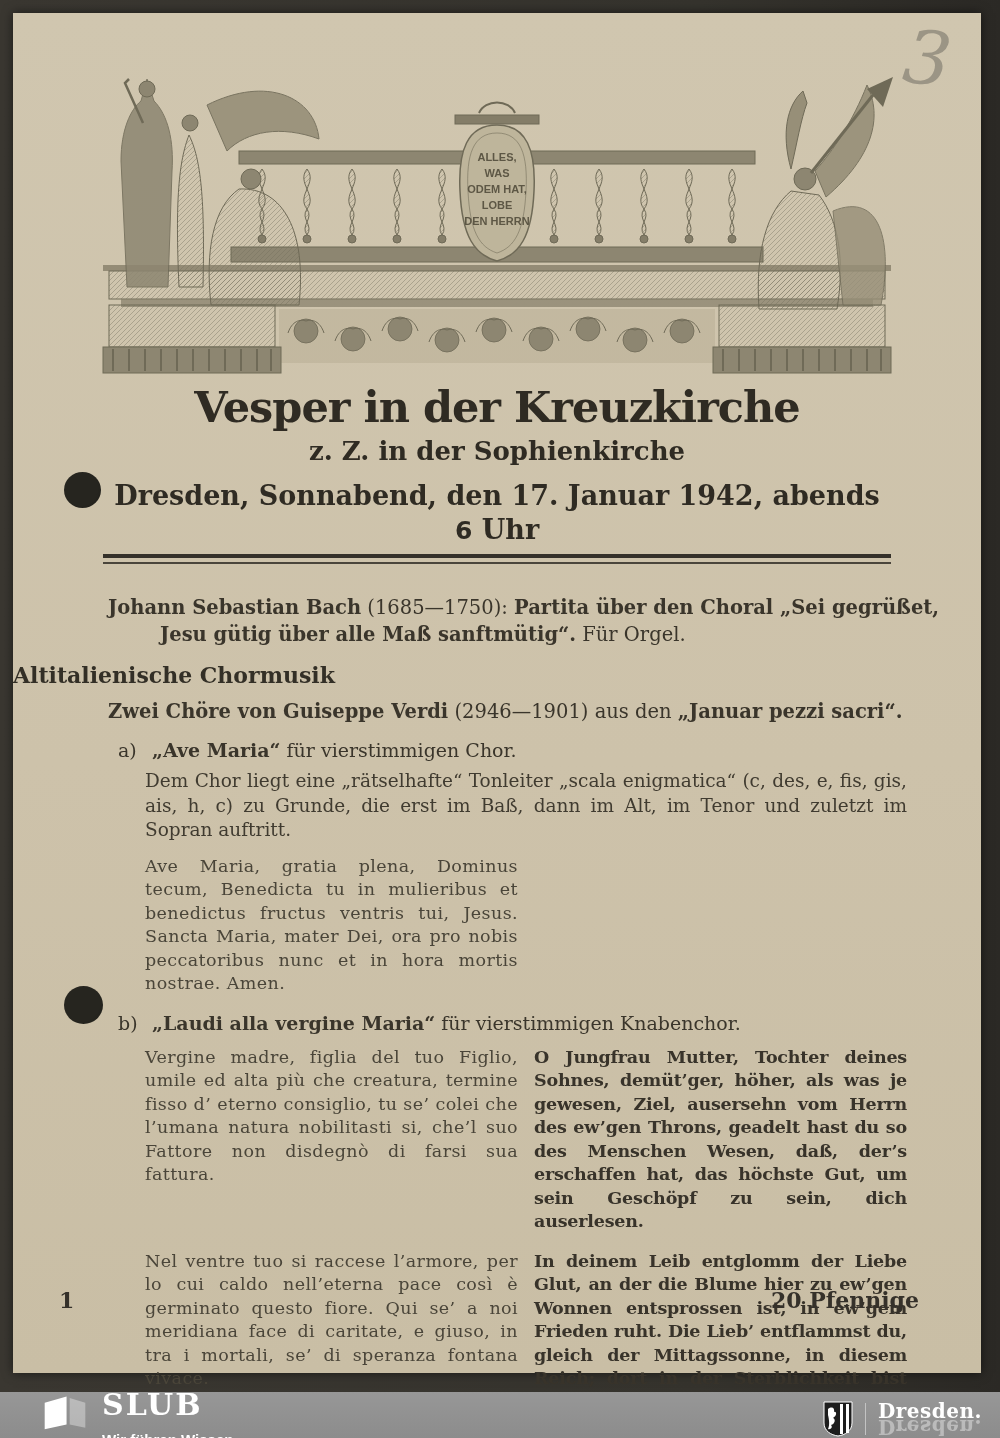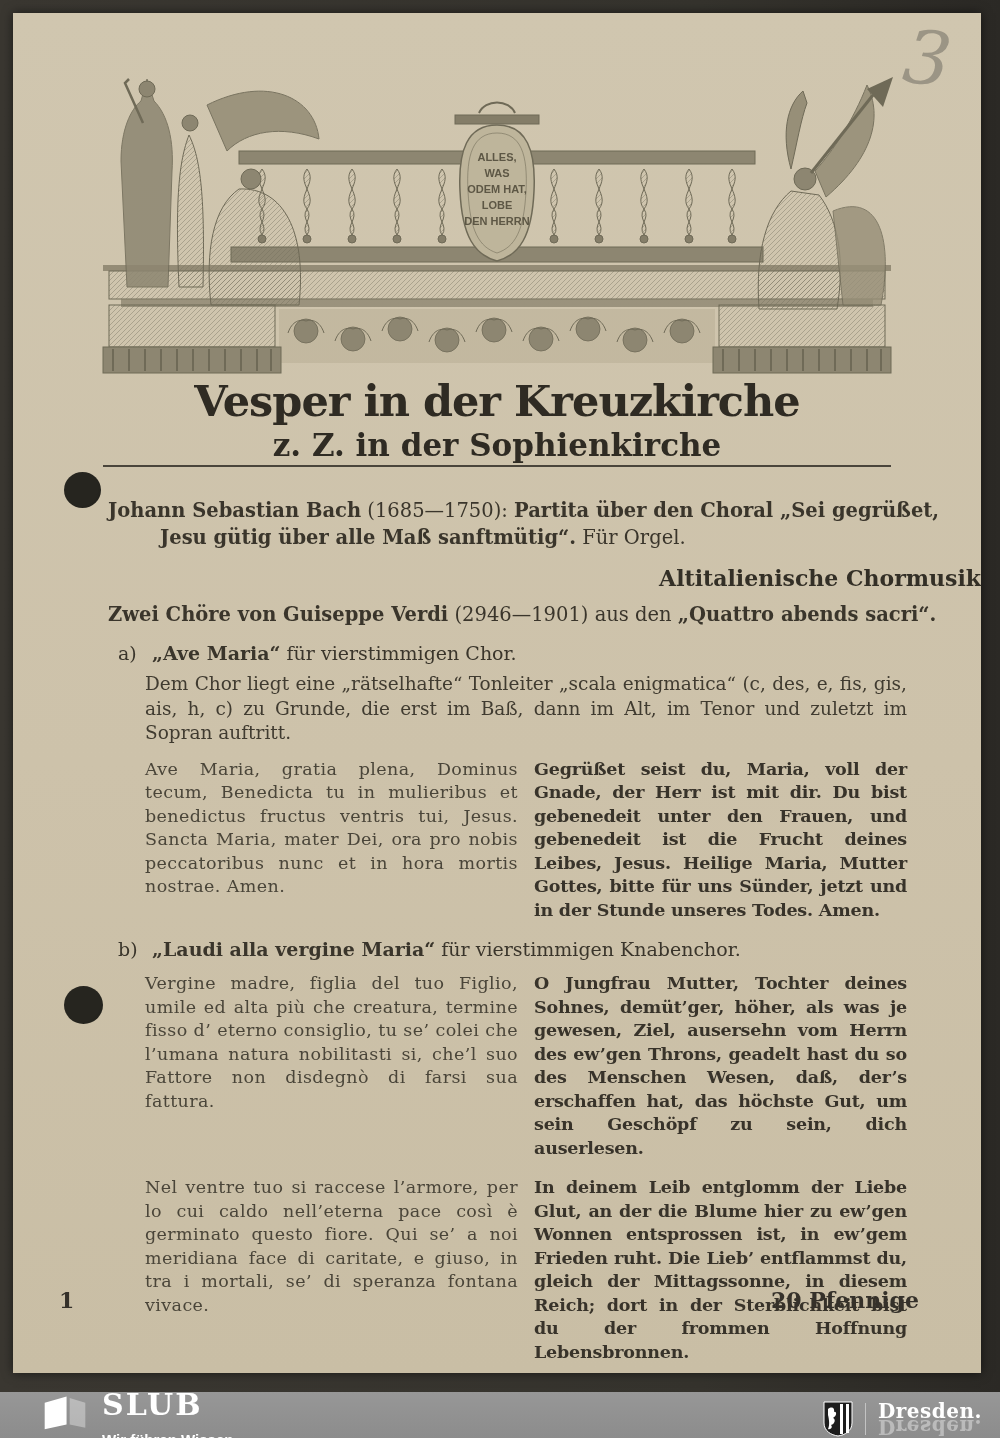--- a/index.html
+++ b/index.html
@@ -15,41 +15,41 @@
     box-shadow:0 0 10px rgba(0,0,0,.55);
     color:#433e33;
   }
   .engraving{display:block;margin:26px auto 0;width:812px;height:338px;}
   .hand3{
     position:absolute;top:8px;right:30px;font-size:74px;line-height:74px;
     font-style:italic;font-weight:normal;color:#8f897b;opacity:.8;
     transform:rotate(7deg);font-family:"DejaVu Serif",serif;
   }
   .title{
-    margin:0 0 0;text-align:center;font-size:43px;line-height:48px;
+    margin:6px 0 0;text-align:center;font-size:43px;line-height:48px;
     font-weight:bold;color:#2f2b23;letter-spacing:-1px;
   }
   .subtitle{
-    margin:4px 0 0;text-align:center;font-size:31px;line-height:32px;
+    margin:4px 0 0;text-align:center;font-size:26px;line-height:32px;
     font-weight:bold;color:#2f2b23;
   }
   .dateline{
     width:788px;margin:12px auto 0;text-align:center;
     font-size:27px;line-height:34px;font-weight:bold;color:#2f2b23;
     padding-bottom:6px;border-bottom:4px solid #35312a;
   }
   .dateline .sans6{font-family:"DejaVu Sans",sans-serif;font-size:25px;}
   .rule-thin{width:788px;margin:4px auto 0;border-bottom:2px solid #4a453b;}
   .bach{
     width:792px;margin:30px 0 0 95px;font-size:19.5px;line-height:27px;
     padding-left:52px;text-indent:-52px;color:#3a352b;
   }
   .b{font-weight:bold;}
   .section-head{
-    margin:14px 0 0;text-align:right;font-size:22px;font-weight:bold;color:#332f26;
+    margin:14px 0 0;text-align:left;font-size:22px;font-weight:bold;color:#332f26;
   }
   .verdi{margin:12px 0 0 95px;font-size:19.5px;color:#3a352b;}
   .item-head{margin:16px 0 0 105px;font-size:19px;color:#3a352b;}
   .item-head .marker{display:inline-block;width:28px;}
   .desc{
     width:762px;margin:8px 16px 0 132px;font-size:18.5px;line-height:24.5px;
     text-align:justify;color:#403b30;
   }
   .cols{display:flex;gap:16px;margin:12px 0 0 132px;width:762px;}
   .col{width:373px;font-size:17.5px;line-height:23.5px;text-align:justify;}
@@ -178,47 +178,51 @@
         <text x="406" y="154">ODEM HAT,</text>
         <text x="406" y="170">LOBE</text>
         <text x="406" y="186">DEN HERRN</text>
       </g>
     </svg>
 
     <div class="hand3">3</div>
 
     <h1 class="title">Vesper in der Kreuzkirche</h1>
     <h2 class="subtitle">z. Z. in der Sophienkirche</h2>
+    <div class="dateline">
+      <span>Dresden, Sonnabend, den 17. Januar 1942, abends</span>
+      <span class="sans6">6</span>
+      <span>Uhr</span>
+    </div>
     <div class="rule-thin"></div>
 
     <p class="bach">
       <span class="b">Johann Sebastian Bach</span>
       <span>(1685—1750):</span>
       <span class="b">Partita über den Choral „Sei gegrüßet, Jesu gütig über alle Maß sanftmütig“.</span>
       <span>Für Orgel.</span>
     </p>
 
     <div class="section-head">Altitalienische Chormusik</div>
 
     <p class="verdi">
       <span class="b">Zwei Chöre von Guiseppe Verdi</span>
       <span>(2946—1901) aus den</span>
-      <span class="b">„Quattro abends sacri“.</span>
+      <span class="b">„Januar pezzi sacri“.</span>
     </p>
 
     <div class="item-head">
       <span class="marker">a)</span>
       <span class="b">„Ave Maria“</span>
       <span>für vierstimmigen Chor.</span>
     </div>
     <p class="desc">Dem Chor liegt eine „rätselhafte“ Tonleiter „scala enigmatica“ (c, des, e, fis, gis, ais, h, c) zu Grunde, die erst im Baß, dann im Alt, im Tenor und zuletzt im Sopran auftritt.</p>
 
     <div class="cols">
       <div class="col latin">Ave Maria, gratia plena, Dominus tecum, Benedicta tu in mulieribus et benedictus fructus ventris tui, Jesus. Sancta Maria, mater Dei, ora pro nobis peccatoribus nunc et in hora mortis nostrae. Amen.</div>
-      <div class="col german">Gegrüßet seist du, Maria, voll der Gnade, der Herr ist mit dir. Du bist gebenedeit unter den Frauen, und gebenedeit ist die Frucht deines Leibes, Jesus. Heilige Maria, Mutter Gottes, bitte für uns Sünder, jetzt und in der Stunde unseres Todes. Amen.</div>
     </div>
 
     <div class="item-head">
       <span class="marker">b)</span>
       <span class="b">„Laudi alla vergine Maria“</span>
       <span>für vierstimmigen Knabenchor.</span>
     </div>
 
     <div class="cols">
       <div class="col latin">Vergine madre, figlia del tuo Figlio, umile ed alta più che creatura, termine fisso d’ eterno consiglio, tu se’ colei che l’umana natura nobilitasti si, che’l suo Fattore non disdegnò di farsi sua fattura.</div>

